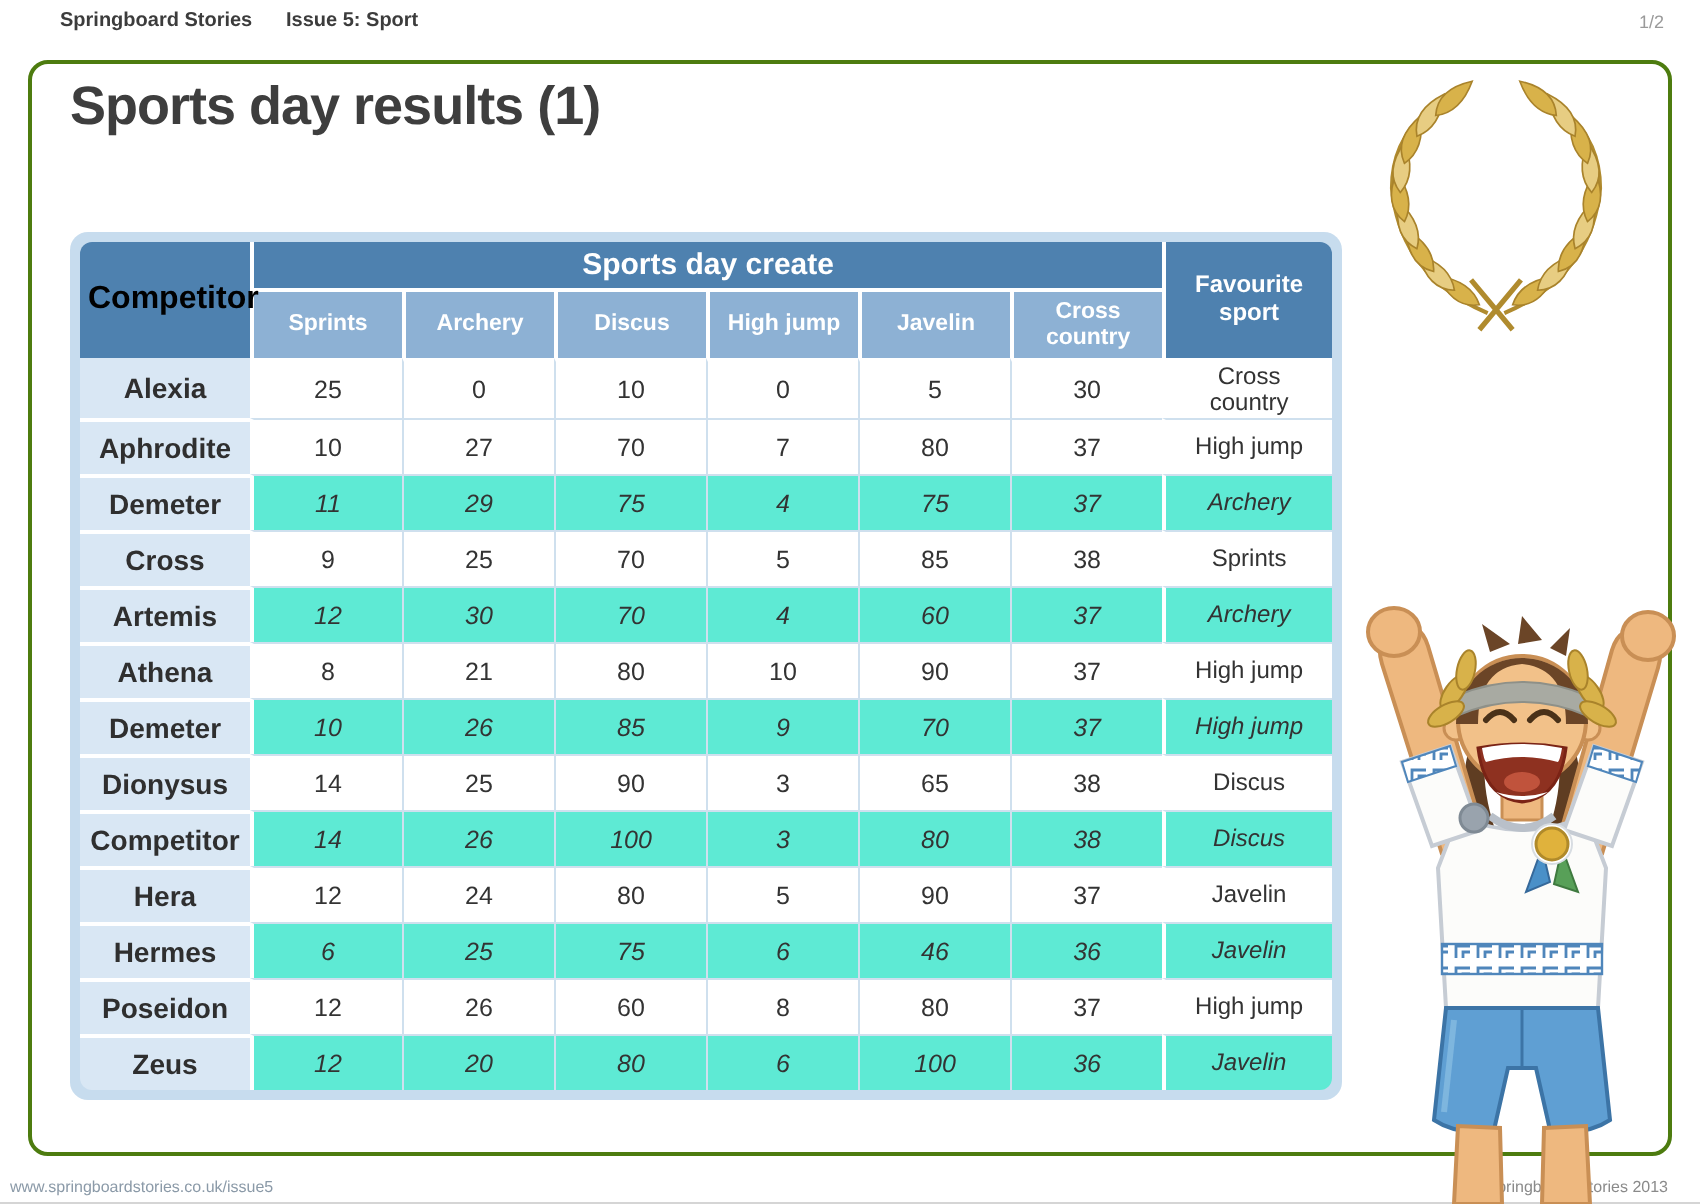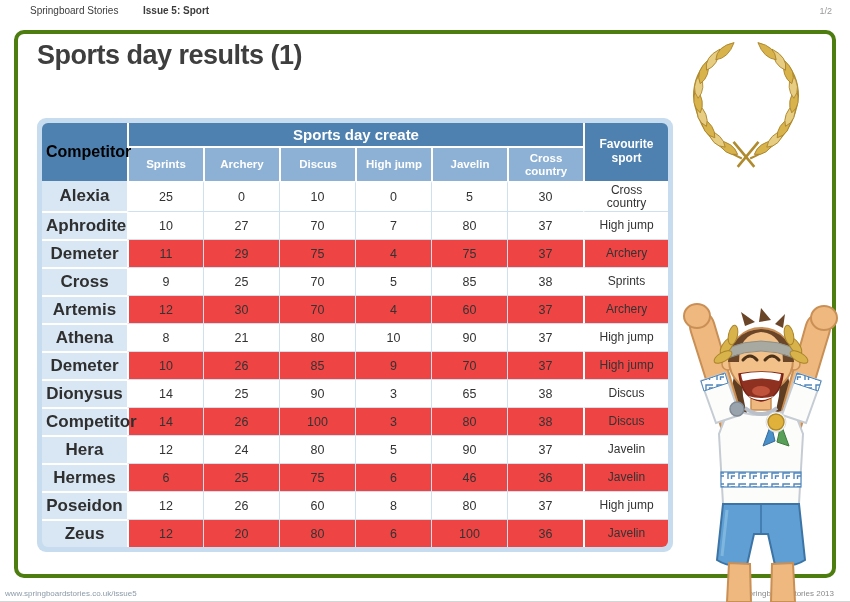--- a/index.html
+++ b/index.html
@@ -2,51 +2,51 @@
 <html><head>
 <meta charset="utf-8">
 <style>
   html,body{margin:0;padding:0;}
   body{
     width:850px;height:602px;position:relative;overflow:hidden;
     background:#ffffff;font-family:"Liberation Sans",sans-serif;
   }
   
   .topbar{position:absolute;top:5px;left:30px;right:18px;height:14px;}
-  .brand{position:absolute;left:0;top:0;font-size:10px;font-weight:normal;color:#3c3c3c;}
+  .brand{position:absolute;left:0;top:0;font-size:10px;font-weight:bold;color:#3c3c3c;}
   .issue{position:absolute;left:113px;top:0;font-size:10px;font-weight:bold;color:#3c3c3c;}
   .pagenum{position:absolute;right:0;top:1px;font-size:9px;color:#9a9a9a;}
   
   .card{position:absolute;left:14px;top:30px;right:14px;bottom:24px;
-    border:4px solid #4d7c0f;border-radius:10px;background:#fff;}
+    border:2px solid #4d7c0f;border-radius:10px;background:#fff;}
   .title{position:absolute;left:19px;top:6px;font-size:27px;font-weight:bold;
     color:#3e3e3e;letter-spacing:-0.5px;}
   .instruction{position:absolute;left:19px;top:52px;font-size:13.5px;color:#474747;}
   
   .table-wrap{position:absolute;left:19px;top:84px;width:636px;
     background:#c7dcee;border-radius:9px;padding:5px;box-sizing:border-box;}
   table{border-collapse:separate;border-spacing:0;width:626px;table-layout:fixed;}
   th,td{text-align:center;vertical-align:middle;padding:1px 4px;box-sizing:border-box;}
   .comp-h{background:#4e81af;color:#000000;font-size:16px;border-radius:6px 0 0 0;}
   .group-h{background:#4e81af;color:#fff;font-size:15px;height:23px;
     border-left:2px solid #fff;}
   .fav-h{background:#4e81af;color:#fff;font-size:12px;line-height:1.15;
     border-left:2px solid #fff;border-radius:0 6px 0 0;}
   .sub{background:#8db1d4;color:#fff;font-size:11.5px;font-weight:bold;height:35px;
     line-height:1.1;border-left:2px solid #fff;border-top:2px solid #fff;padding:1px 8px;}
   tbody tr{height:28px;}
-  tbody th.name{background:#d9e7f4;font-size:17px;font-weight:bold;color:#2f2f2f;
+  tbody th.name{background:#d9e7f4;font-size:14px;font-weight:bold;color:#2f2f2f;
     border-top:2px solid #fff;}
   tbody tr:first-child th.name{border-top:none;}
   tbody td{background:#fff;font-size:12.5px;color:#333;
     border-left:1px solid #cfe0ee;border-top:1px solid #cfe0ee;}
   tbody td:nth-child(2){border-left:2px solid #fff;}
   tbody td.fav{font-size:12px;line-height:1.1;border-left:2px solid #fff;padding:1px 10px;}
   tbody tr:first-child td{border-top:2px solid #fff;}
-  tbody tr:nth-child(2n+3) td{background:#ef4444;}
+  tbody tr:nth-child(2n+3) td{background:#5eead4;font-style:italic;}
   tbody tr:last-child th.name{border-radius:0 0 0 6px;}
   tbody tr:last-child td.fav{border-radius:0 0 6px 0;}
   
   .wreath{position:absolute;top:6px;right:12px;width:148px;height:130px;}
   .character{position:absolute;right:-2px;bottom:0;width:182px;height:330px;z-index:5;}
   
   .footer{position:absolute;left:5px;right:16px;bottom:4px;height:10px;z-index:1;}
   .footer-url{position:absolute;left:0;bottom:0;font-size:8px;color:#8b9aa8;}
   .footer-copy{position:absolute;right:0;bottom:0;font-size:8px;color:#8a8a8a;}
   .bottom-rule{position:absolute;left:0;right:0;bottom:0;height:1px;background:#d5d5d5;z-index:1;}

